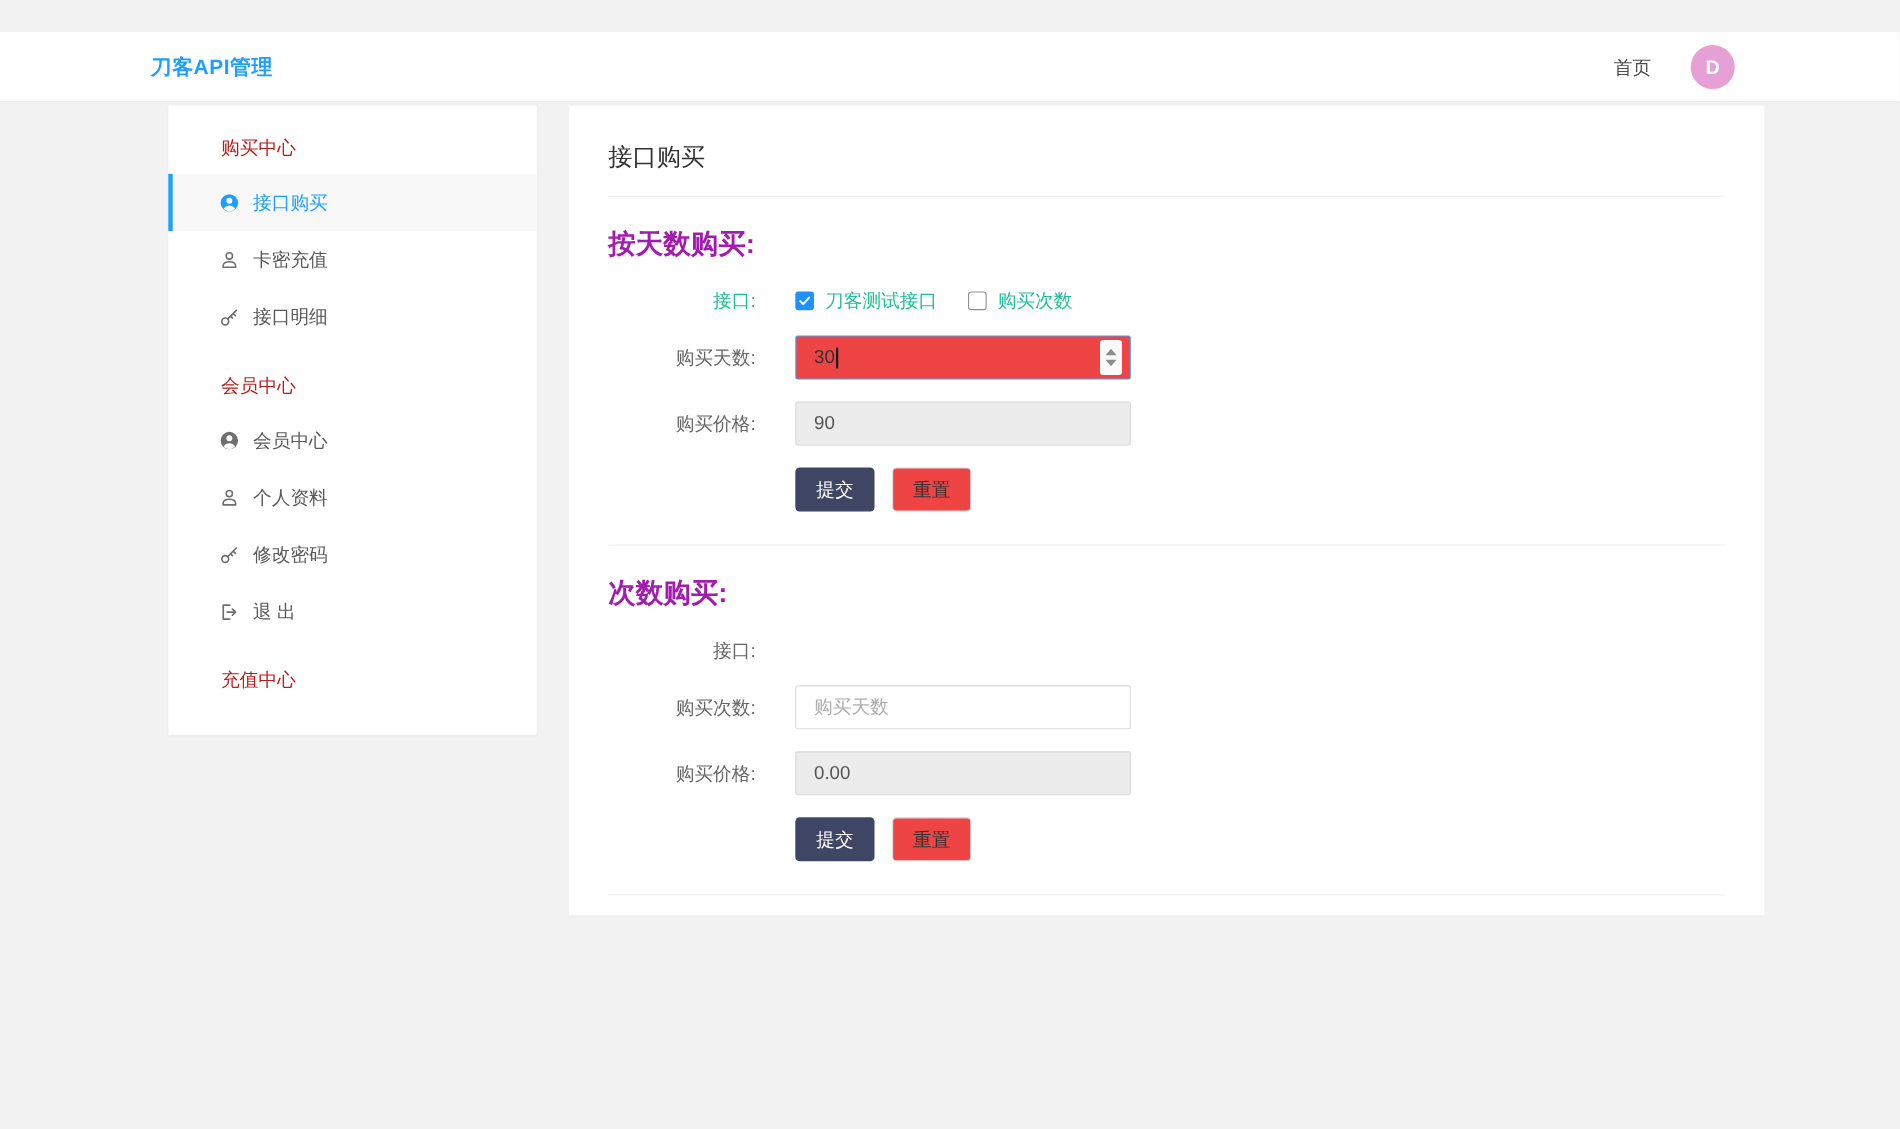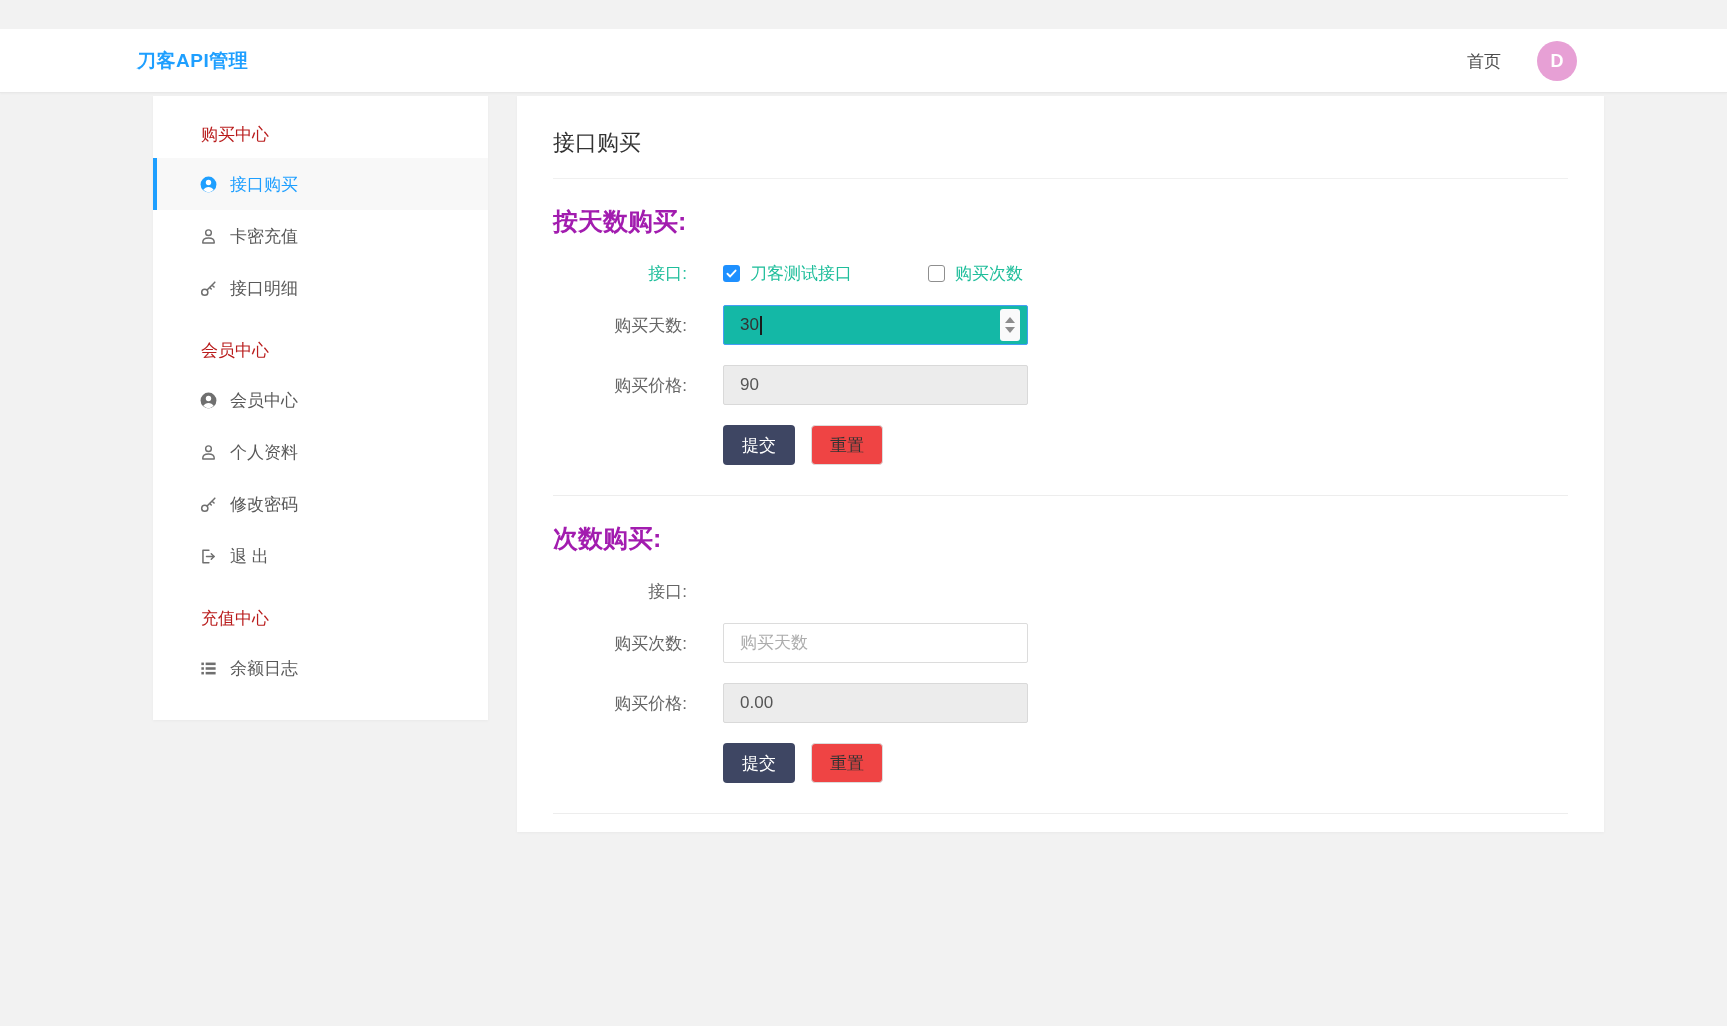--- a/index.html
+++ b/index.html
@@ -34,29 +34,29 @@
   .card-title { padding:32px 0 20px; font-size:22px; color:#333; border-bottom:1px solid #f0f0f0; }
   .section-heading { margin:26px 0 24px; font-size:25px; font-weight:bold; color:#a21caf; }
   .divider { border:none; border-top:1px solid #ededed; margin:26px -0px 0; }
 
   .form-row { display:flex; align-items:center; margin-bottom:20px; }
   .form-label { width:134px; flex-shrink:0; text-align:right; color:#666; font-size:17px; }
   .form-label.green { color:#1fbe9b; }
   .control { margin-left:36px; }
 
   
-  .cb-wrap { display:flex; align-items:center;gap:48px; }
+  .cb-wrap { display:flex; align-items:center; }
   .cb-group { display:flex; align-items:center; gap:10px; margin-right:28px; cursor:pointer; }
   .checkbox { width:17px; height:17px; border-radius:3px; flex-shrink:0; display:flex; align-items:center; justify-content:center; }
   .checkbox.checked { background:#1e90ff; }
   .checkbox.unchecked { background:#fff; border:1.5px solid #8f8f8f; }
   .cb-label { color:#1fbe9b; font-size:17px; }
 
   
-  .input-live { position:relative; width:305px; height:40px; background:#14b8a6;
+  .input-live { position:relative; width:305px; height:40px; background:#ef4444;
     border:1px solid #459df5; border-radius:2px; display:flex; align-items:center;
     padding:0 16px; font-size:17px; color:#333; }
   .caret { width:2px; height:19px; background:#1a1a1a; margin-left:1px; }
   .spinner { position:absolute; right:7px; top:50%; transform:translateY(-50%);
     width:20px; height:32px; background:#fafafa; border-radius:3px;
     display:flex; flex-direction:column; align-items:center; justify-content:center; gap:4px; cursor:pointer; }
   .tri-up { width:0; height:0; border-left:5px solid transparent; border-right:5px solid transparent; border-bottom:6px solid #8c8c8c; }
   .tri-down { width:0; height:0; border-left:5px solid transparent; border-right:5px solid transparent; border-top:6px solid #8c8c8c; }
 
   input.field { width:305px; height:40px; border-radius:2px; padding:0 16px; font-size:17px;
@@ -160,33 +160,20 @@
           <path d="M12.5 4H5v16h7.5"></path>
           <path d="M15.5 8.5 19 12l-3.5 3.5"></path>
           <path d="M19 12H9.5"></path>
         </svg>
     </span>
     <span>退 出</span>
   </div>
 
   <div class="side-section-title gap">充值中心</div>
 
-  <div class="side-item">
-    <span class="icon">
-      <svg viewBox="0 0 24 24" width="19" height="19" fill="currentColor">
-          <rect x="3" y="4.5" width="3.2" height="3.2"></rect>
-          <rect x="8.4" y="4.5" width="12.6" height="3.2"></rect>
-          <rect x="3" y="10.4" width="3.2" height="3.2"></rect>
-          <rect x="8.4" y="10.4" width="12.6" height="3.2"></rect>
-          <rect x="3" y="16.3" width="3.2" height="3.2"></rect>
-          <rect x="8.4" y="16.3" width="12.6" height="3.2"></rect>
-        </svg>
-    </span>
-    <span>余额日志</span>
-  </div>
 </div>
 
 <div class="card">
   <div class="card-title">接口购买</div>
 
   <div class="section-heading">按天数购买:</div>
 
   <div class="form-row">
     <div class="form-label green">接口:</div>
     <div class="control cb-wrap">

